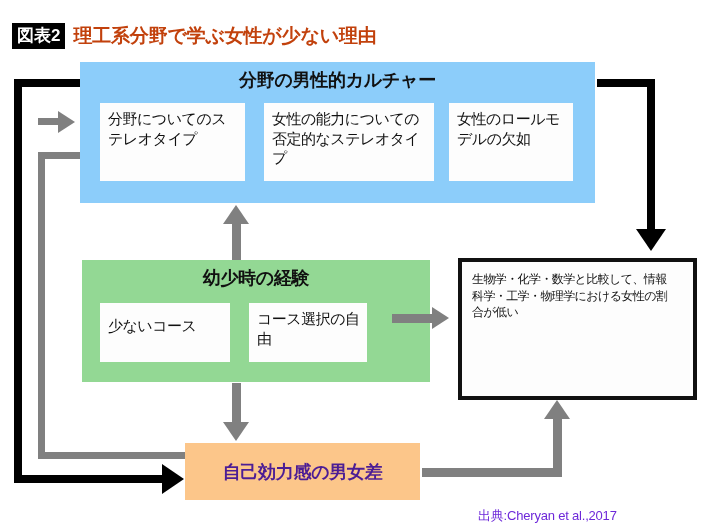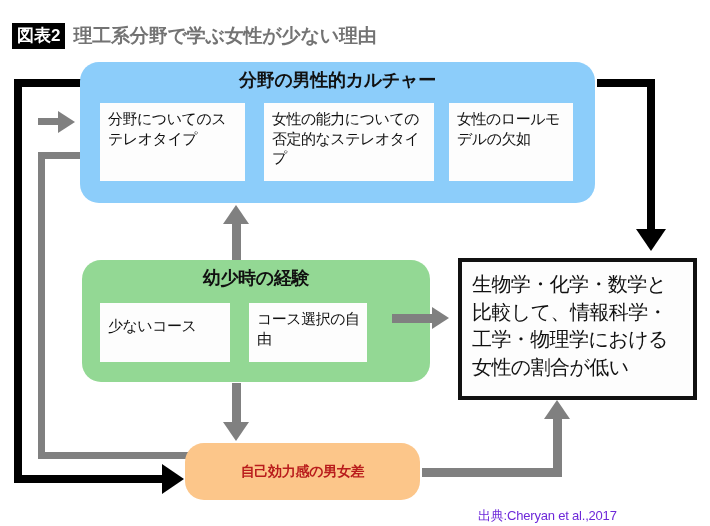--- a/index.html
+++ b/index.html
@@ -36,31 +36,30 @@
     font-weight: bold;
     line-height: 1;
     padding: 4px 5px 5px 5px;
     letter-spacing: 0px;
     white-space: nowrap;
   }
   #title-text {
     margin-left: 8px;
     font-size: 19px;
     font-weight: bold;
-    color: #737373;
+    color: #c2410c;
     white-space: nowrap;
     letter-spacing: -0.2px;
     text-align: center;
   }
 
   
   .group-box {
     position: absolute;
     box-sizing: border-box;
-    border-radius: 19px;
   }
   .group-title {
     text-align: center;
     font-size: 17px;
     font-weight: bold;
     color: #111111;
     letter-spacing: -0.3px;
   }
   .sub-box {
     position: absolute;
@@ -100,38 +99,38 @@
     left: 185px;
     top: 428px;
     width: 235px;
     height: 57px;
     background: #fcc68a;
     display: flex;
     align-items: center;
     justify-content: center;
   }
   #orange-label {
-    font-size: 14px;
-    font-weight: bold;
-    color: #b91c1c;
+    font-size: 18px;
+    font-weight: bold;
+    color: #4c1d95;
     letter-spacing: -0.3px;
   }
 
   
   #outcome-box {
     position: absolute;
     left: 458px;
     top: 243px;
     width: 239px;
     height: 142px;
     box-sizing: border-box;
     background: #fdfdfd;
     border: 4px solid #111111;
     padding: 9px 20px 4px 10px;
-    font-size: 20px;
+    font-size: 12px;
     line-height: 1.38;
     color: #111111;
     letter-spacing: -0.6px;
     overflow: hidden;
   }
 
   
   #citation {
     position: absolute;
     left: 478px;

